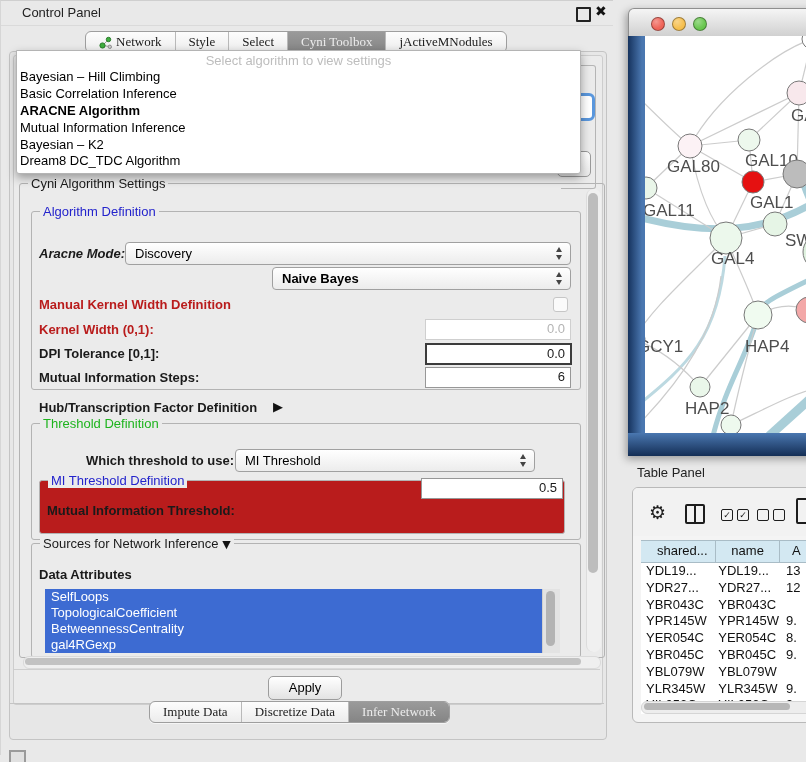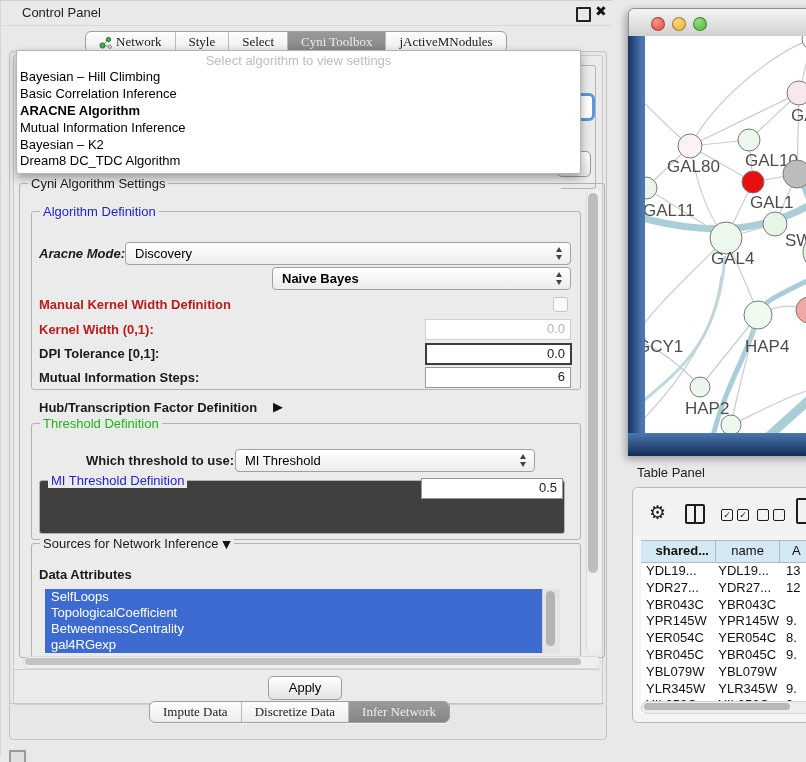--- a/index.html
+++ b/index.html
@@ -44,21 +44,21 @@
   
   .group{border:1px solid #b3b3b3;border-radius:3px;}
   .group-label{position:absolute;top:-8px;left:8px;background:#ebebeb;padding:0 3px;font-size:13px;}
   .lbl-black{color:#1a1a1a;}
   .lbl-blue{color:#2323cc;}
   .lbl-green{color:#1eb41e;}
 
   .cyni-group{left:18px;top:182px;width:584px;height:473px;}
   .alg-group{left:30px;top:210px;width:548px;height:177px;}
   .thr-group{left:30px;top:422px;width:548px;height:115px;}
-  .mithr-group{left:38px;top:479px;width:524px;height:52px;background:#404040;text-decoration:underline;}
+  .mithr-group{left:38px;top:479px;width:524px;height:52px;background:#b91c1c;text-decoration:underline;}
   .src-group{left:30px;top:542px;width:548px;height:113px;}
 
   .field-label{font-size:13px;font-weight:bold;color:#1a1a1a;}
   .field-label.dis{color:#b91c1c;}
 
   
   .combo{background:linear-gradient(#ffffff,#ececec);border:1px solid #a0a0a0;border-radius:4px;height:21px;}
   .combo .val{position:absolute;left:9px;top:3px;font-size:13px;color:#000;}
   .spin{position:absolute;right:7px;top:4px;width:7px;height:13px;}
   .spin:before,.spin:after{content:"";position:absolute;left:0;border-left:3.5px solid transparent;border-right:3.5px solid transparent;}
@@ -113,21 +113,21 @@
   .cb-pair{top:21px;display:flex;gap:4px;}
   .cb{width:10px;height:10px;border:1.5px solid #1d1d1d;border-radius:2px;position:relative;font-size:9px;line-height:10px;text-align:center;font-weight:bold;}
   .pageicon{left:163px;top:10px;width:16px;height:22px;border:2px solid #1d1d1d;border-radius:2px;background:#f2f2f2;}
   .tbl{left:8px;top:52px;width:172px;}
   .tbl-head{display:flex;height:21px;background:#d3e8f2;border-top:1px solid #a9bcc6;border-bottom:1px solid #a9bcc6;}
   .tbl-head .hc{font-size:13px;color:#111;text-align:center;line-height:20px;border-right:1px solid #a9bcc6;}
   .tbl-row{display:flex;height:16.8px;line-height:16.5px;font-size:13px;color:#111;background:#fff;}
   .c0{width:75px;padding-left:5px;}
   .c1{width:70px;padding-left:5px;}
   .c2{width:30px;padding-left:5px;}
-  .hc.c0{width:80px;padding-left:8px;font-weight:bold;}
+  .hc.c0{width:80px;padding-left:8px;}
   .hc.c1{width:75px;padding-left:0;}
   .hc.c2{width:40px;padding-left:0;border-right:none;}
   .tp-hscroll{left:8px;top:213px;width:172px;height:11px;background:#ededed;border:1px solid #d5d5d5;border-radius:6px;}
   .tp-hthumb{left:11px;top:215px;width:146px;height:7px;background:#b7b7b7;border-radius:4px;}
 </style>
 </head>
 <body>
 
 <div class="abs corner-mark"></div>
 
@@ -223,20 +223,21 @@
 
   <div class="abs field-label" style="left:85px;top:452px;">Which threshold to use:</div>
   <div class="abs combo" style="left:234px;top:448px;width:298px;">
     <span class="val">MI Threshold</span>
     <span class="spin"></span>
   </div>
 
   <div class="abs group mithr-group">
     <span class="group-label lbl-blue">MI Threshold Definition</span>
   </div>
+  <div class="abs field-label" style="left:46px;top:502px;">Mutual Information Threshold:</div>
   <div class="abs tfield" style="left:420px;top:477px;width:135px;">0.5</div>
 
   <div class="abs group src-group">
     <span class="group-label lbl-black" style="white-space:nowrap;">
       <span>Sources for Network Inference</span>
       <span class="arrow-d">▼</span>
     </span>
   </div>
   <div class="abs field-label" style="left:38px;top:566px;">Data Attributes</div>
 

